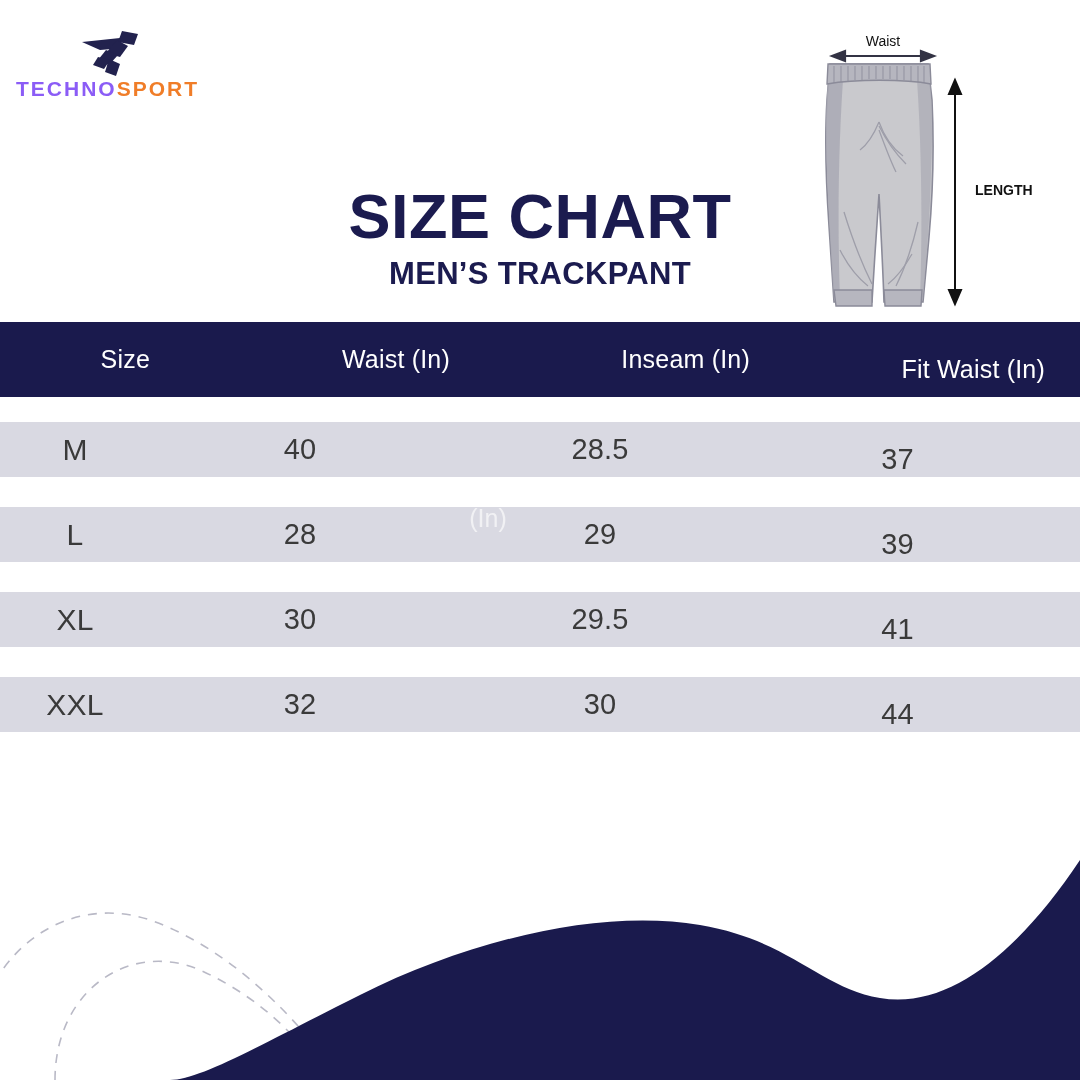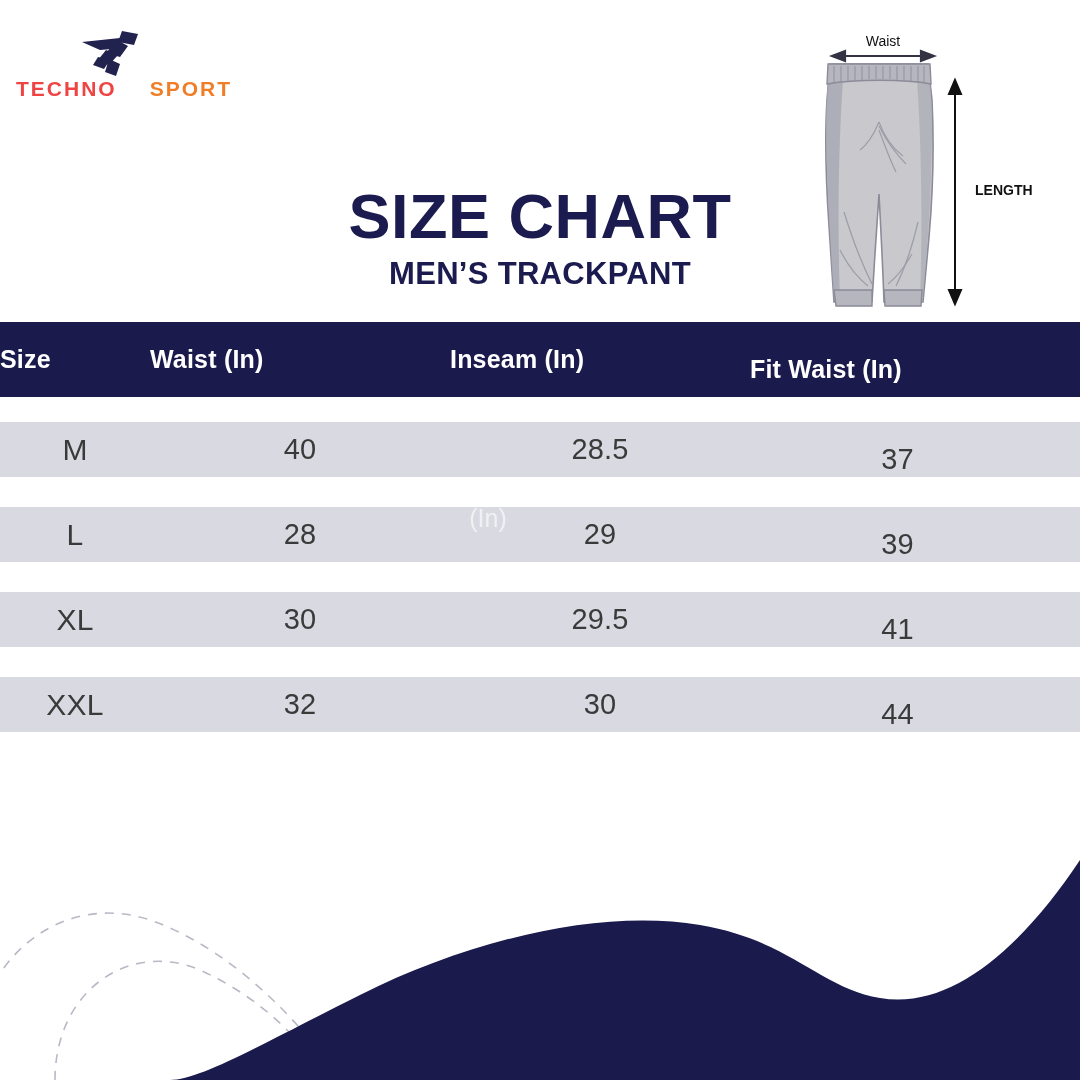--- a/index.html
+++ b/index.html
@@ -23,22 +23,22 @@
     position:absolute; left:16px; top:26px;
     width:220px; height:78px;
   }
   #brand-mark { position:absolute; left:60px; top:0; width:72px; height:50px; }
   #brand-wordmark {
     position:absolute; left:0; top:52px;
     width:200px; height:22px;
     font-size:21px; font-weight:bold; letter-spacing:2.0px;
     line-height:22px; white-space:nowrap;
   }
-  #brand-wordmark .wm-techno { color:#ef4444; }
-  #brand-wordmark .wm-sport  { color:#f07d28;margin-left:33px; }
+  #brand-wordmark .wm-techno { color:#8b5cf6; }
+  #brand-wordmark .wm-sport  { color:#f07d28; }
 
   
   #title-block {
     position:absolute; left:0; top:185px; width:1080px;
     text-align:center;
   }
   #page-title {
     font-size:63px; font-weight:bold; color:#1b1b4f;
     letter-spacing:0.5px; line-height:62px;
   }
@@ -53,21 +53,21 @@
     width:280px; height:300px;
   }
 
   
   #size-table { position:absolute; left:0; top:322px; width:1080px; }
   #table-header {
     width:1080px; height:75px; background:#1a1a4d;
     display:flex; align-items:center;
   }
   #table-header .th {
-    color:#ffffff; font-size:25px; font-weight:bold; text-align:left;
+    color:#ffffff; font-size:25px; font-weight:normal; text-align:right;
     letter-spacing:0.2px;
   }
   .col-size   { width:150px; }
   .col-waist  { width:300px; }
   .col-inseam { width:300px; }
   .col-fit    { width:295px;margin-top:20px; }
 
   #table-body { width:1080px; padding-top:25px; }
   .table-row {
     width:1080px; height:55px; background:#d9d9e2;

